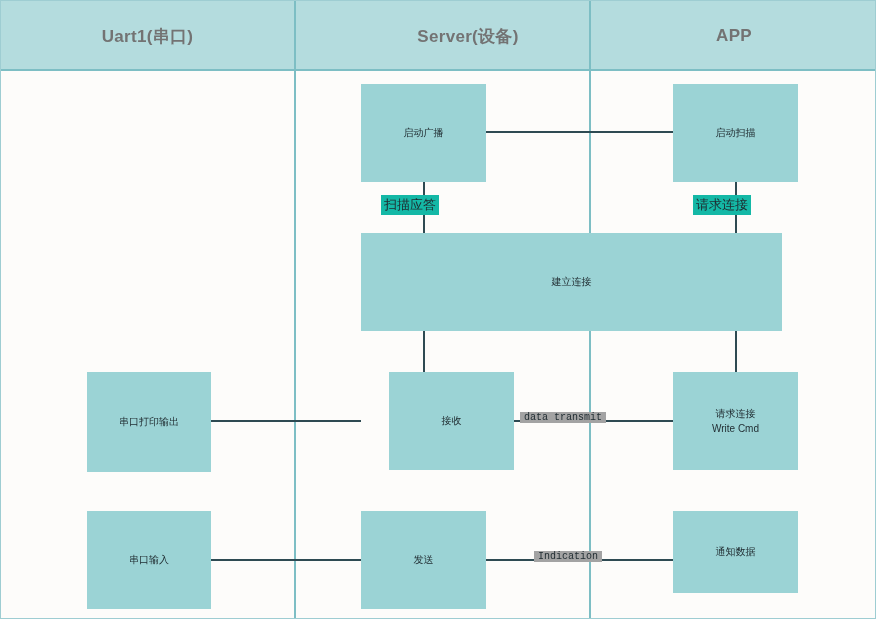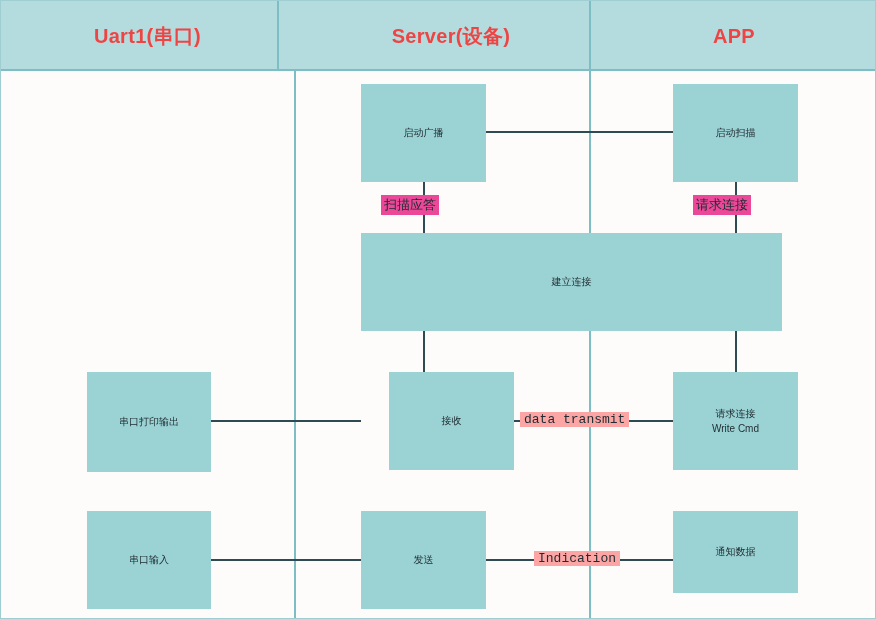--- a/index.html
+++ b/index.html
@@ -33,23 +33,23 @@
     border-bottom: 2px solid #7dbec4;
     box-sizing: border-box;
   }
   .lane-header {
     position: absolute;
     top: 0;
     height: 70px;
     display: flex;
     align-items: center;
     justify-content: center;
-    font-size: 20px;
+    font-size: 17px;
     font-weight: bold;
-    color: #ef4444;
+    color: #737373;
     letter-spacing: 0.3px;
     box-sizing: border-box;
   }
   .lane-header.sep {
     border-left: 2px solid #7dbec4;
   }
 
   
   .lane-divider {
     position: absolute;
@@ -94,42 +94,42 @@
 
   
   .edge-label {
     position: absolute;
     font-size: 13px;
     color: #1f2b30;
     white-space: nowrap;
     z-index: 4;
   }
   .edge-label.vertical-label {
-    background: #ec4899;
+    background: #14b8a6;
     padding: 1px 3px;
   }
   .edge-label.mono {
     font-family: "Liberation Mono", "DejaVu Sans Mono", monospace;
-    background: #fca5a5;
+    background: #a3a3a3;
     padding: 0 4px;
-    font-size: 13px;
+    font-size: 10px;
   }
 </style>
 </head>
 <body>
 
 <div id="diagram">
 
   <div class="lane-header-band"></div>
 
   <div class="lane-header" style="left:0; width:293px;">
     <span>Uart1(串口)</span>
   </div>
 
-  <div class="lane-header sep" style="left:276px; width:346px;">
+  <div class="lane-header sep" style="left:293px; width:346px;">
     <span>Server(设备)</span>
   </div>
 
   <div class="lane-header sep" style="left:588px; width:288px;">
     <span>APP</span>
   </div>
 
   <div class="lane-divider" style="left:293px;"></div>
   <div class="lane-divider" style="left:588px;"></div>
 

